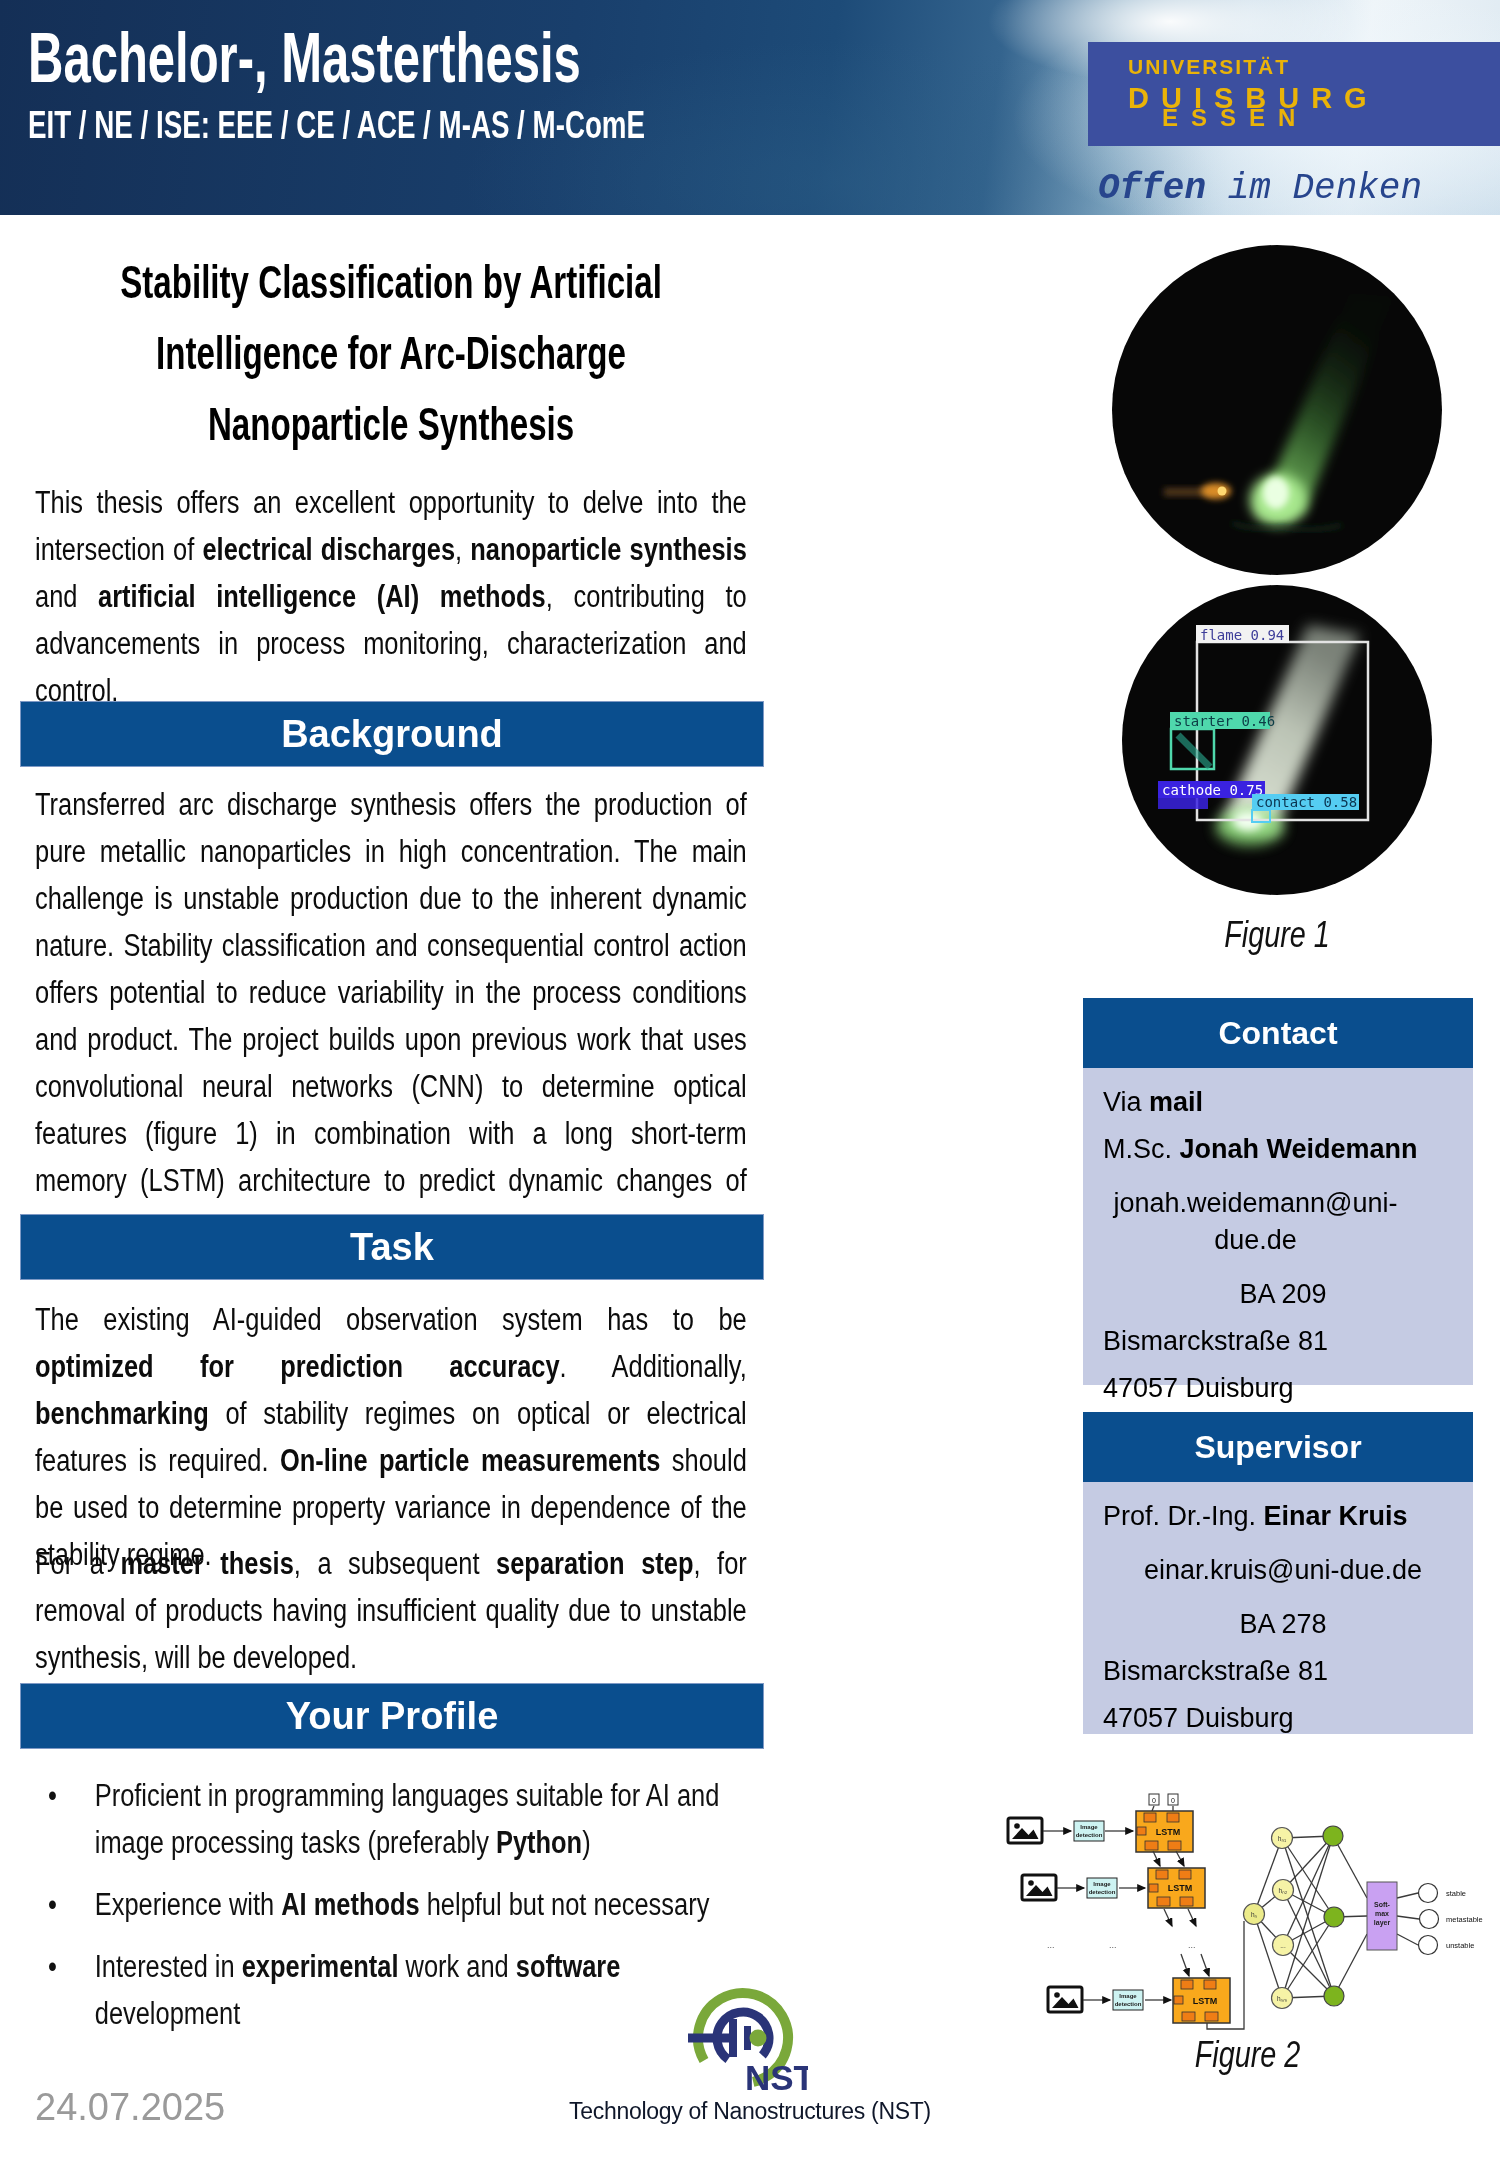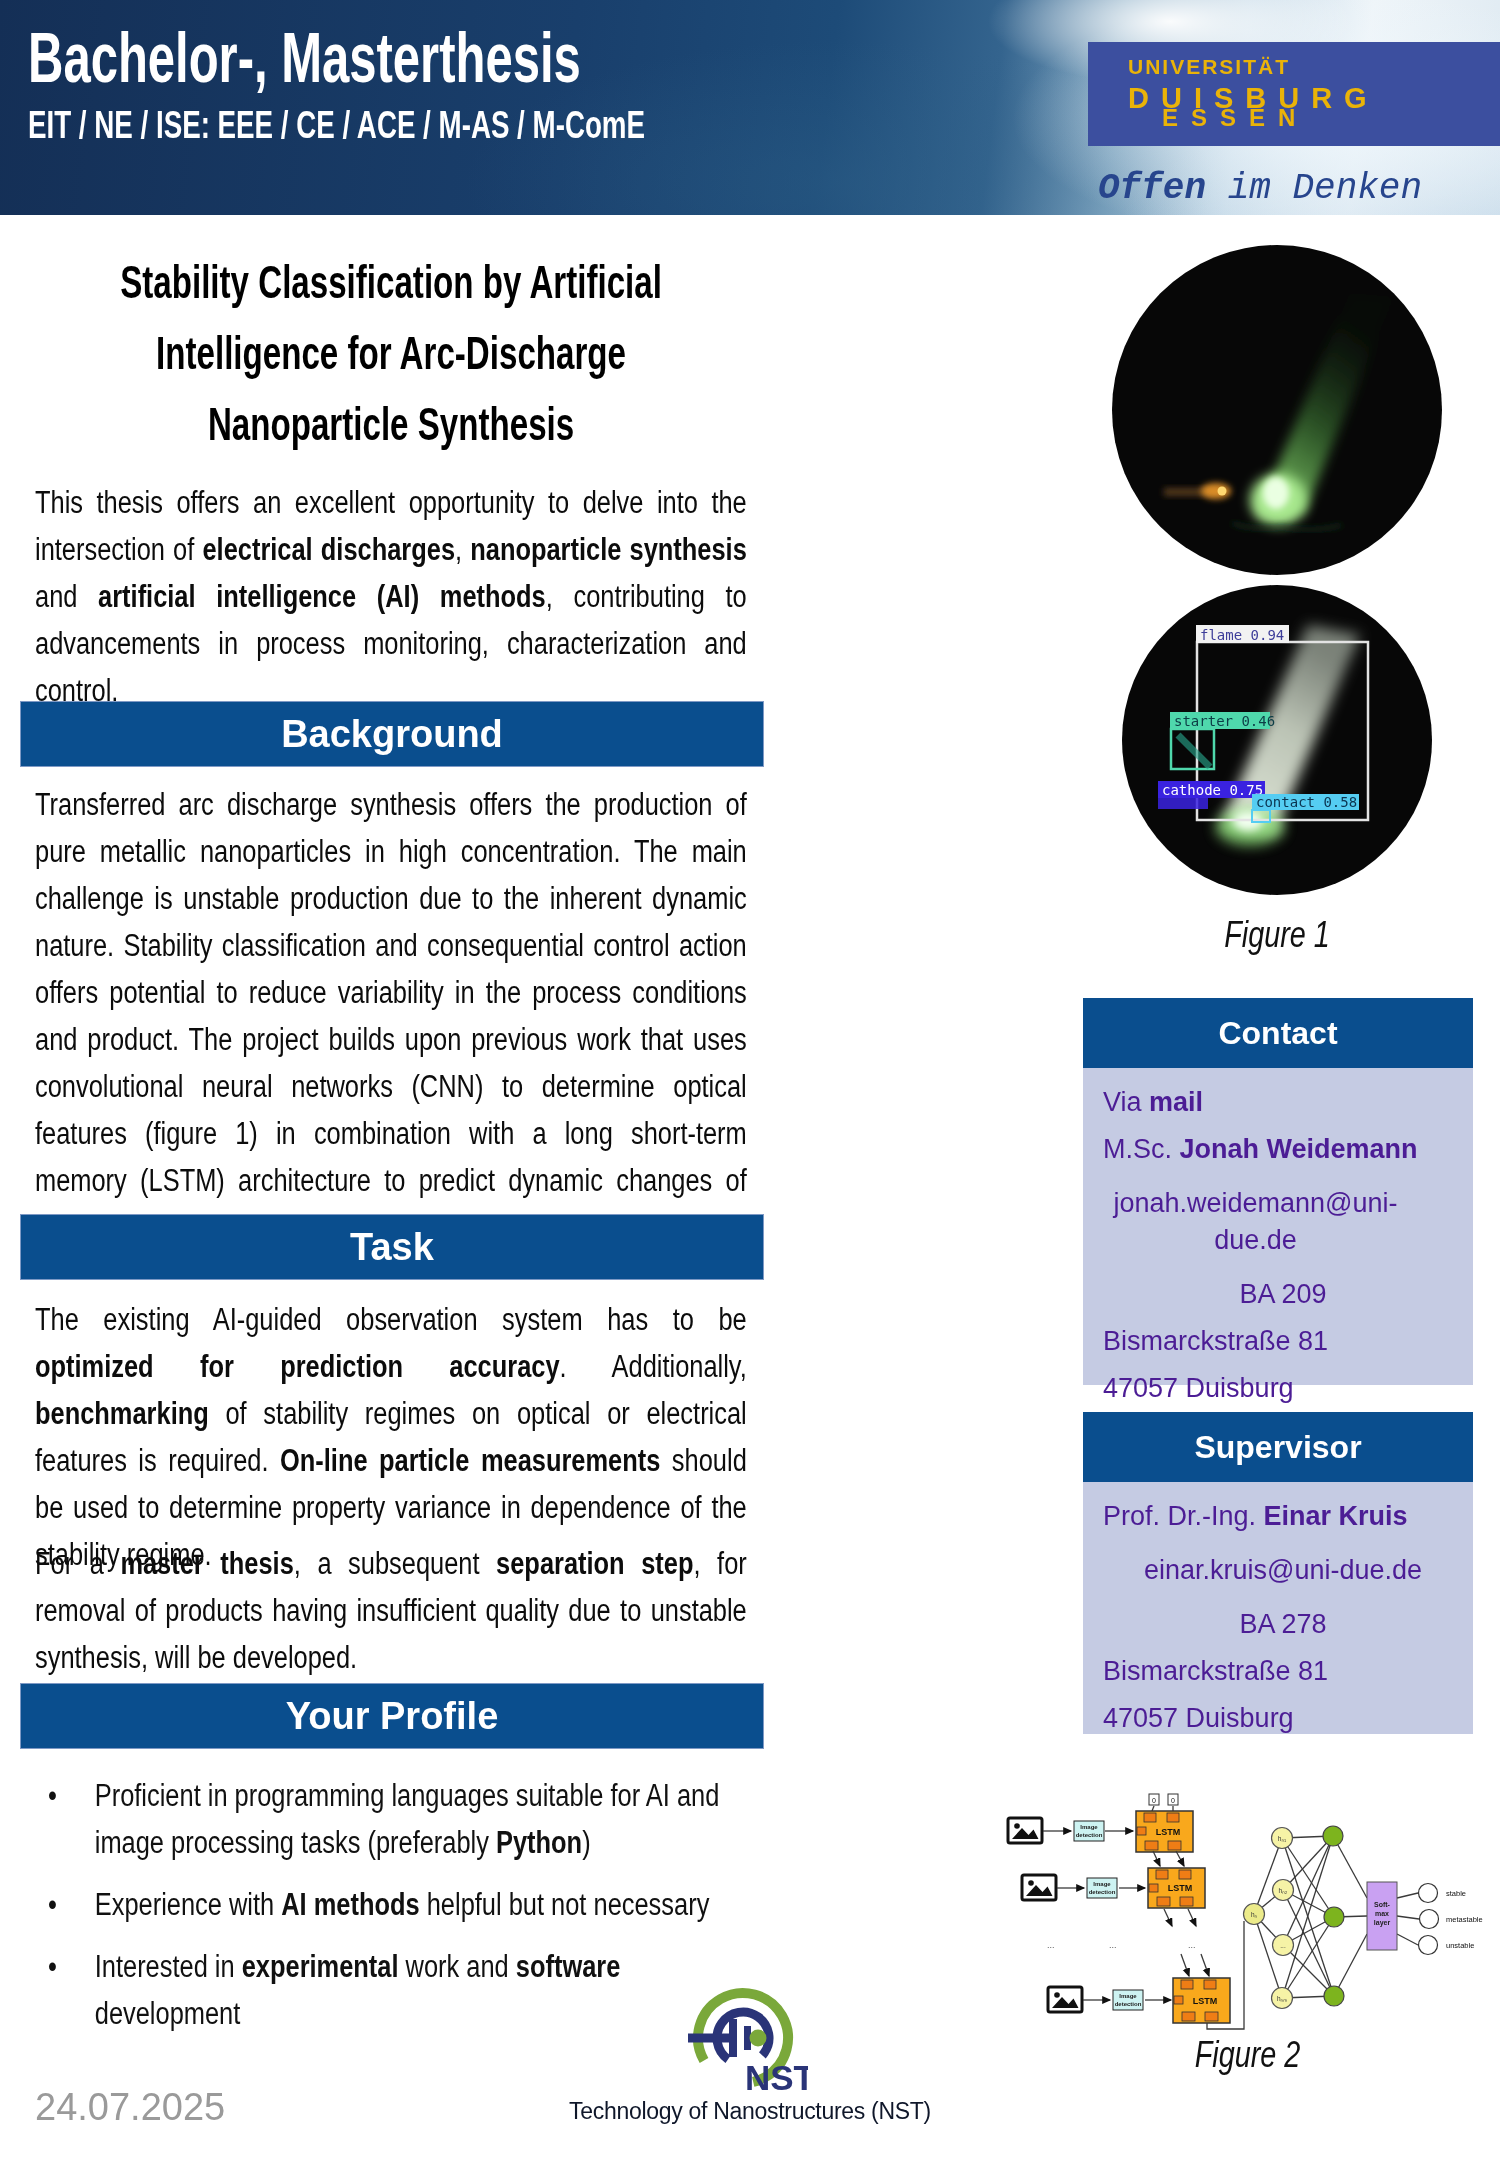--- a/index.html
+++ b/index.html
@@ -39,21 +39,21 @@
   .bullet-row{display:flex;margin-bottom:15px;font-size:31px;line-height:47px;}
   .bullet-marker{width:57px;flex:0 0 57px;}
   .bullet-text{flex:1;text-align:left;}
 
   
   .fig-caption{position:absolute;font-style:italic;font-size:36px;color:#111;text-align:center;
     transform:scaleX(0.8);}
   .info-header{position:absolute;left:1083px;width:390px;height:70px;background:#0a4e8e;color:#fff;
     font-weight:bold;font-size:32px;display:flex;align-items:center;justify-content:center;}
   .info-body{position:absolute;left:1083px;width:390px;background:#c5cbe3;box-sizing:border-box;
-    padding:16px 10px 8px 20px;font-size:27px;line-height:37px;color:#4c1d95;}
+    padding:16px 10px 8px 20px;font-size:27px;line-height:37px;color:#000000;}
   .info-line{margin-bottom:10px;}
   .gap-top{margin-top:17px;text-align:center;}
   .email{max-width:305px;overflow-wrap:anywhere;}
 
   
   .footer-date{position:absolute;left:35px;top:2086px;font-size:38px;color:#9a9a9a;}
   .footer-org{position:absolute;left:520px;top:2098px;width:460px;text-align:center;
     font-size:23px;color:#0f172a;letter-spacing:-0.3px;}
 
   svg text{font-family:"Liberation Sans",sans-serif;}

